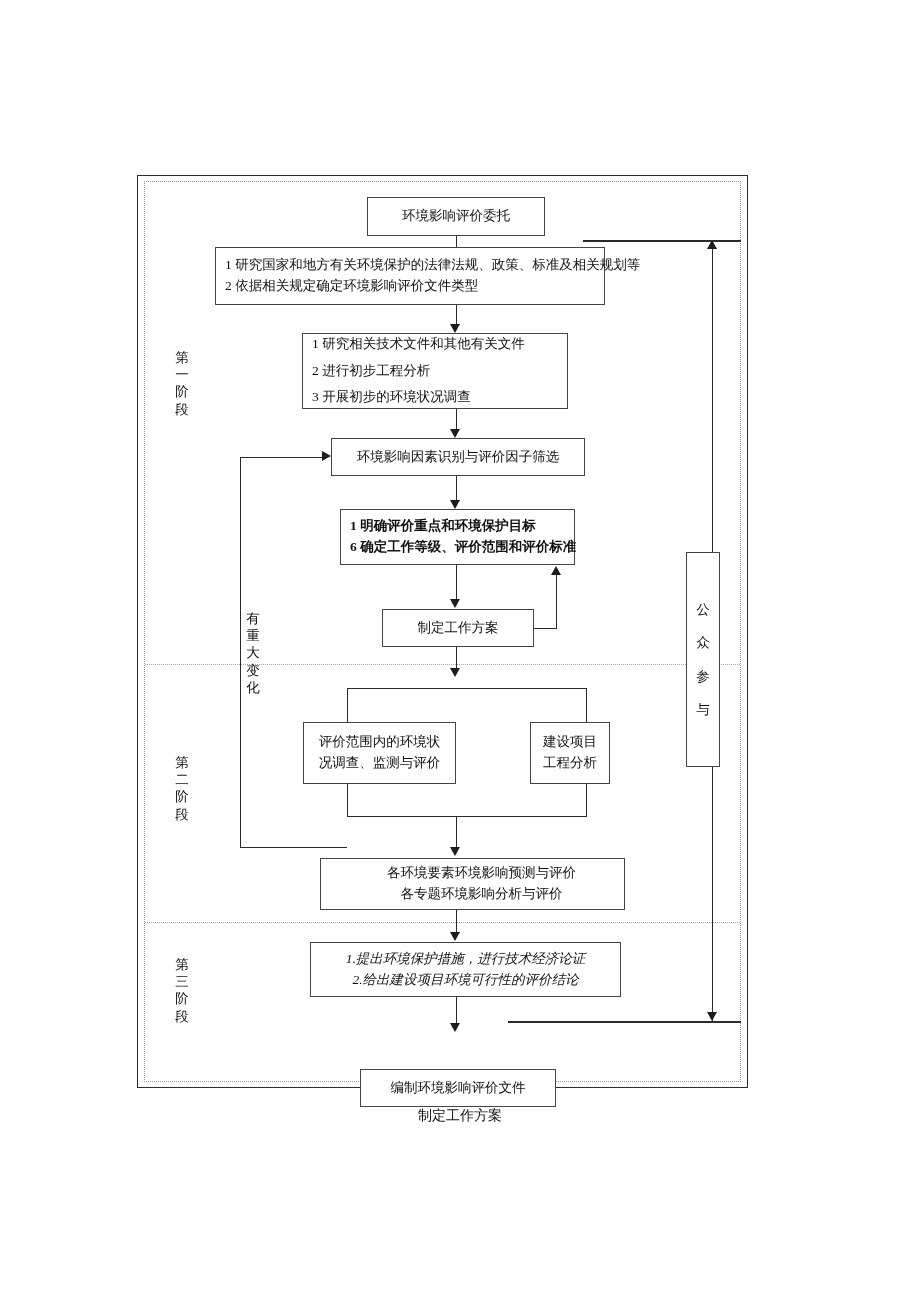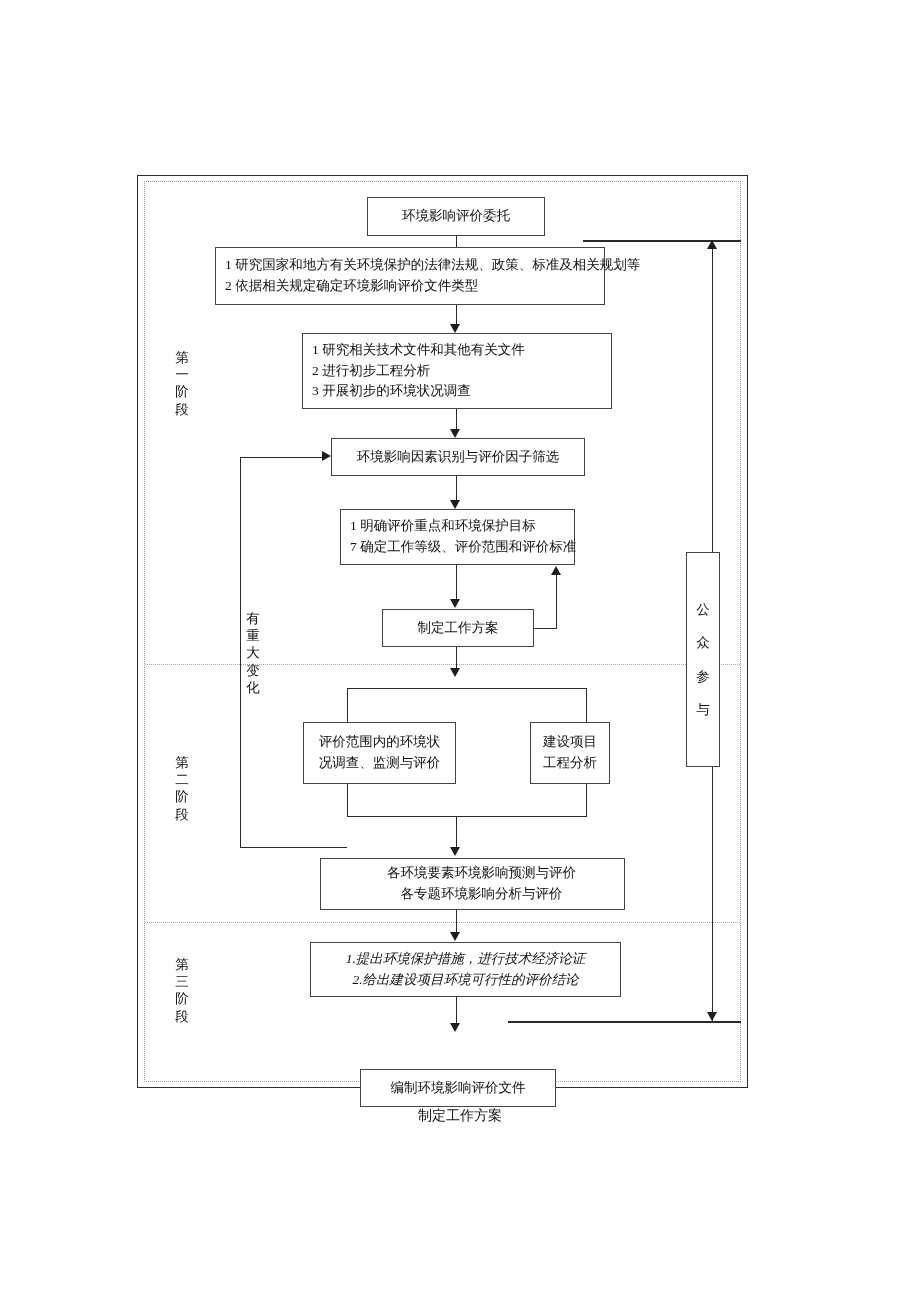--- a/index.html
+++ b/index.html
@@ -157,33 +157,33 @@
 
   <div class="node center" style="left:367px; top:197px; width:178px; height:39px;">
     <span class="ln">环境影响评价委托</span>
   </div>
 
   <div class="node left" style="left:215px; top:247px; width:390px; height:58px;">
     <span class="ln">1 研究国家和地方有关环境保护的法律法规、政策、标准及相关规划等</span>
     <span class="ln">2 依据相关规定确定环境影响评价文件类型</span>
   </div>
 
-  <div class="node left" style="left:302px; top:333px; width:310px; height:76px;">
+  <div class="node left" style="left:302px; top:333px; width:266px; height:76px;justify-content:space-between;">
     <span class="ln">1 研究相关技术文件和其他有关文件</span>
     <span class="ln">2 进行初步工程分析</span>
     <span class="ln">3 开展初步的环境状况调查</span>
   </div>
 
   <div class="node center" style="left:331px; top:438px; width:254px; height:38px;">
     <span class="ln">环境影响因素识别与评价因子筛选</span>
   </div>
 
-  <div class="node left" style="left:340px; top:509px; width:235px; height:56px;">
+  <div class="node left" style="left:340px; top:509px; width:235px; height:56px;font-weight:bold;">
     <span class="ln">1 明确评价重点和环境保护目标</span>
-    <span class="ln">7 确定工作等级、评价范围和评价标准</span>
+    <span class="ln">6 确定工作等级、评价范围和评价标准</span>
   </div>
 
   <div class="node center" style="left:382px; top:609px; width:152px; height:38px;">
     <span class="ln">制定工作方案</span>
   </div>
 
   <div class="node center" style="left:530px; top:722px; width:80px; height:62px;">
     <span class="ln">建设项目</span>
     <span class="ln">工程分析</span>
   </div>

